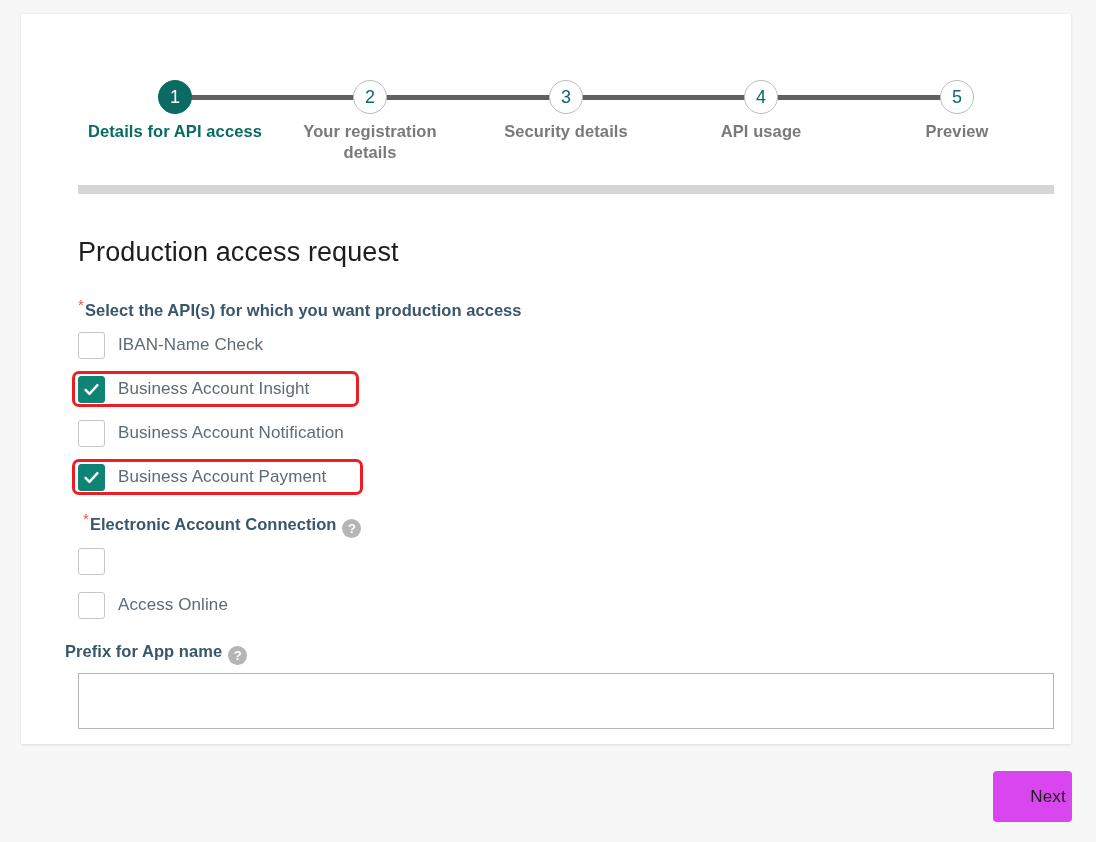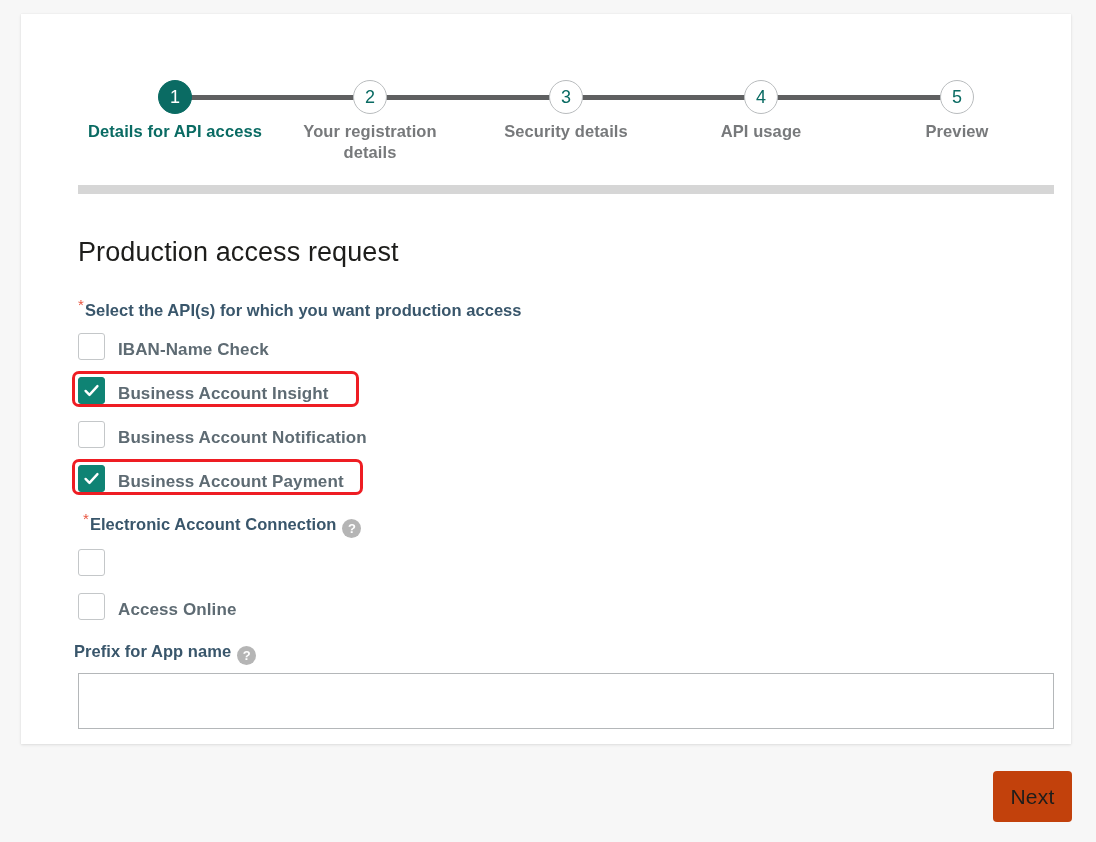--- a/index.html
+++ b/index.html
@@ -140,23 +140,22 @@
     font-weight: bold;
     vertical-align: -3px;
     margin-left: 6px;
     cursor: pointer;
   }
 
   
   .cb-row {
     position: absolute;
     display: flex;
-    align-items: flex-end;
+    align-items: center;
     height: 30px;
-    font-weight: bold;
   }
   .cb-box {
     width: 27px;
     height: 27px;
     border: 1px solid #c4c7c9;
     border-radius: 3px;
     background: #ffffff;
     flex: 0 0 auto;
     display: flex;
     align-items: center;
@@ -206,28 +205,29 @@
     outline: none;
   }
 
   
   .next-btn {
     position: absolute;
     left: 993px;
     top: 771px;
     width: 79px;
     height: 51px;
-    background: #c2410c;
+    background: #d946ef;
     border: none;
     border-radius: 4px;
     font-family: "Liberation Sans", sans-serif;
-    font-size: 21px;
+    font-size: 17px;
     color: #1d1d1b;
     cursor: pointer;
     letter-spacing: 0.2px;
+    text-align: right;
   }
 </style>
 </head>
 <body>
 
 <div id="page">
 
   <div class="card">
 
     <div class="stepper">
@@ -311,21 +311,21 @@
       </span>
     </div>
 
     <div class="cb-row" style="left:57px; top:576px;">
       <span class="cb-box">
         
       </span>
       <span class="cb-label">Access Online</span>
     </div>
 
-    <div class="group-label" style="left:53px; top:628px;">
+    <div class="group-label" style="left:44px; top:628px;">
       <span>Prefix for App name</span><span class="help-icon">?</span>
     </div>
 
     <input class="prefix-input" type="text" placeholder="" style="">
 
   </div>
 
   <button class="next-btn">Next</button>
 
 </div>

